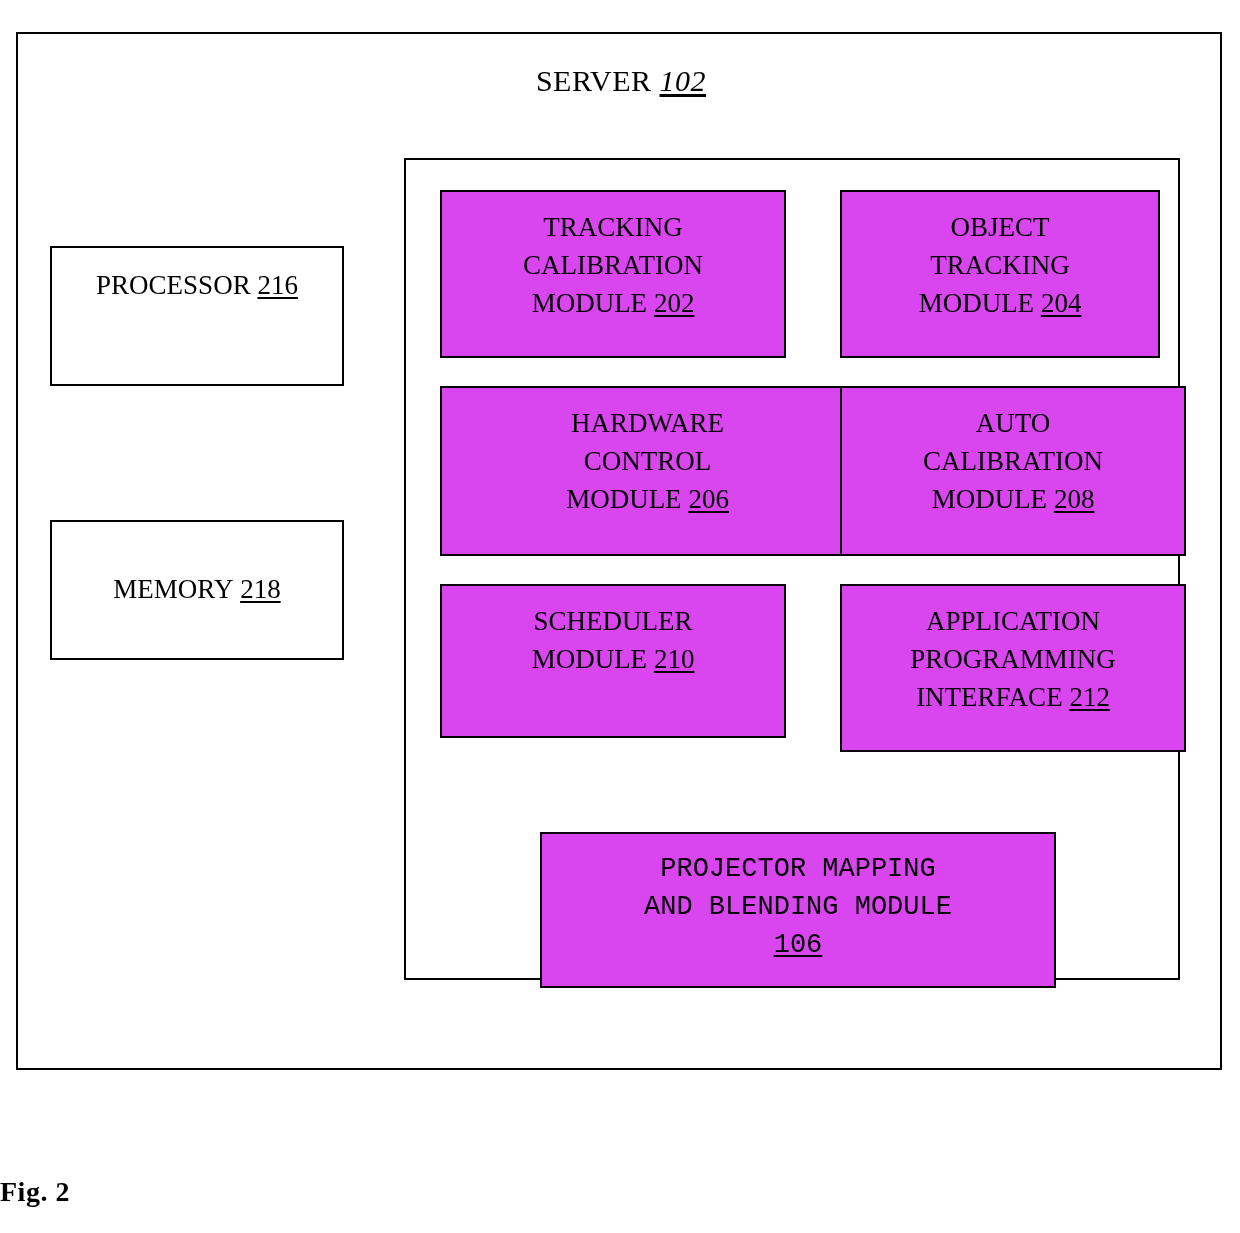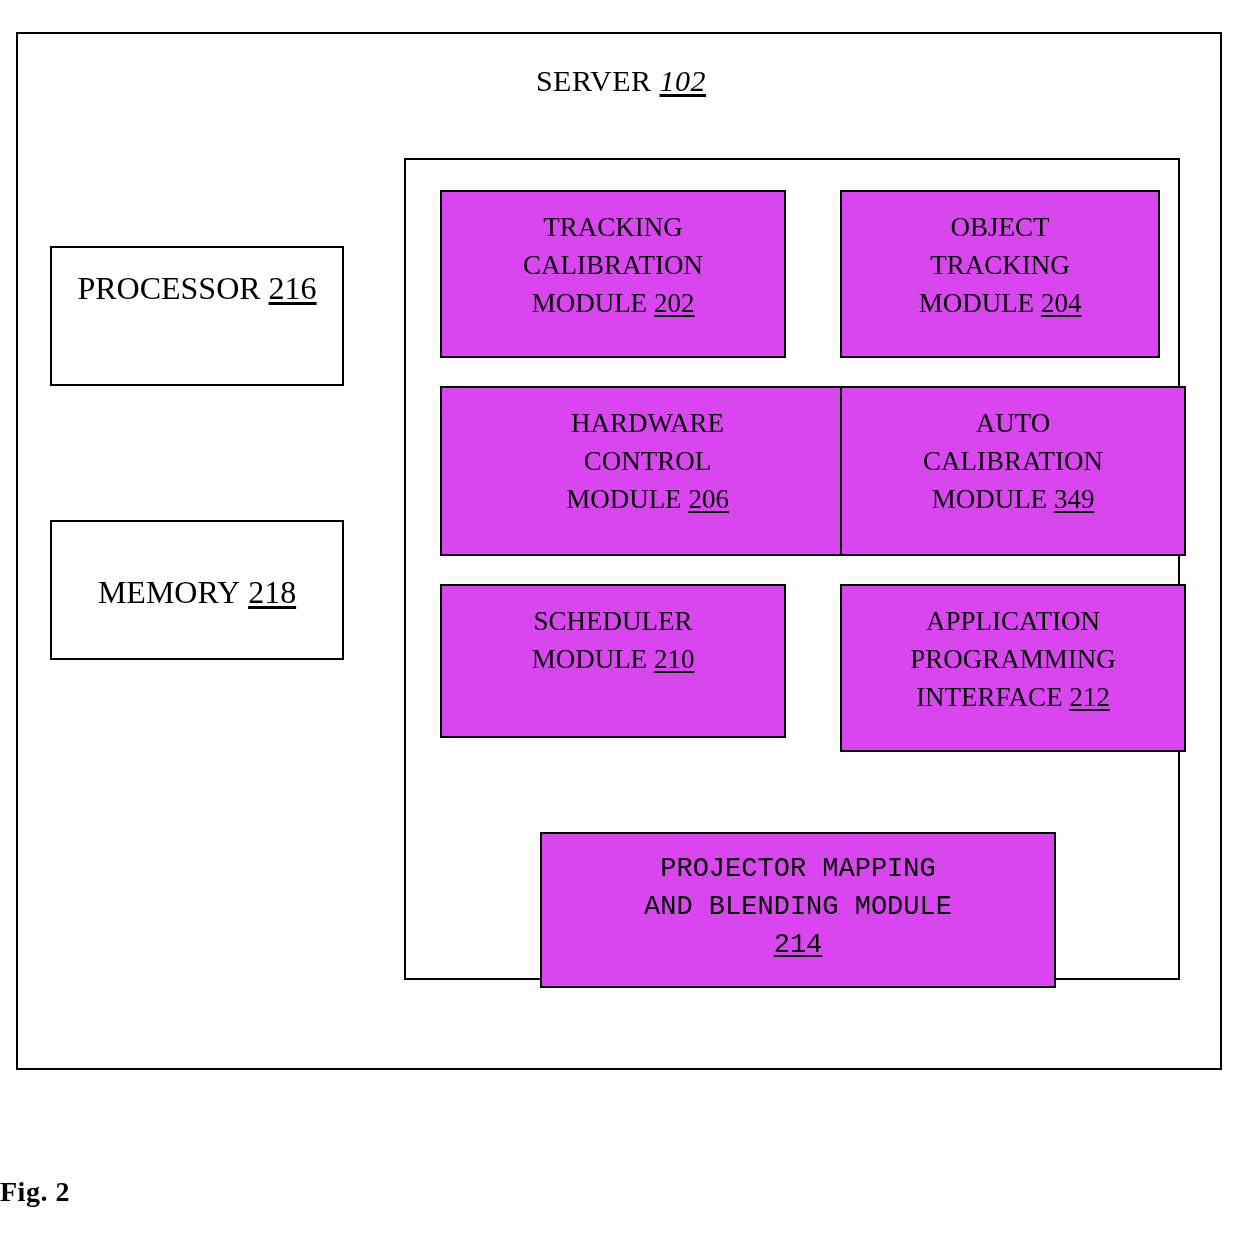--- a/index.html
+++ b/index.html
@@ -52,21 +52,21 @@
     font-style: italic;
   }
 
   
   .side-box {
     position: absolute;
     border: 2px solid #000000;
     box-sizing: border-box;
     background: #ffffff;
     text-align: center;
-    font-size: 32px;
+    font-size: 27px;
     line-height: 1.42;
   }
 
   .side-box .inner {
     position: absolute;
     left: 0;
     right: 0;
   }
 
   #processor-box {
@@ -194,21 +194,21 @@
           <span class="line">HARDWARE</span>
           <span class="line">CONTROL</span>
           <span class="line"><span>MODULE</span>&nbsp;<span class="ref-num">206</span></span>
         </div>
       </div>
 
       <div class="module-box" id="module-208">
         <div class="inner">
           <span class="line">AUTO</span>
           <span class="line">CALIBRATION</span>
-          <span class="line"><span>MODULE</span>&nbsp;<span class="ref-num">349</span></span>
+          <span class="line"><span>MODULE</span>&nbsp;<span class="ref-num">208</span></span>
         </div>
       </div>
 
       <div class="module-box" id="module-210">
         <div class="inner">
           <span class="line">SCHEDULER</span>
           <span class="line"><span>MODULE</span>&nbsp;<span class="ref-num">210</span></span>
         </div>
       </div>
 
@@ -217,21 +217,21 @@
           <span class="line">APPLICATION</span>
           <span class="line">PROGRAMMING</span>
           <span class="line"><span>INTERFACE</span>&nbsp;<span class="ref-num">212</span></span>
         </div>
       </div>
 
       <div class="module-box" id="module-214">
         <div class="inner">
           <span class="line">PROJECTOR MAPPING</span>
           <span class="line">AND BLENDING MODULE</span>
-          <span class="line ref-num">214</span>
+          <span class="line ref-num">106</span>
         </div>
       </div>
 
     </div>
 
   </div>
 
   <div class="fig-caption">Fig. 2</div>
 
 </div>

